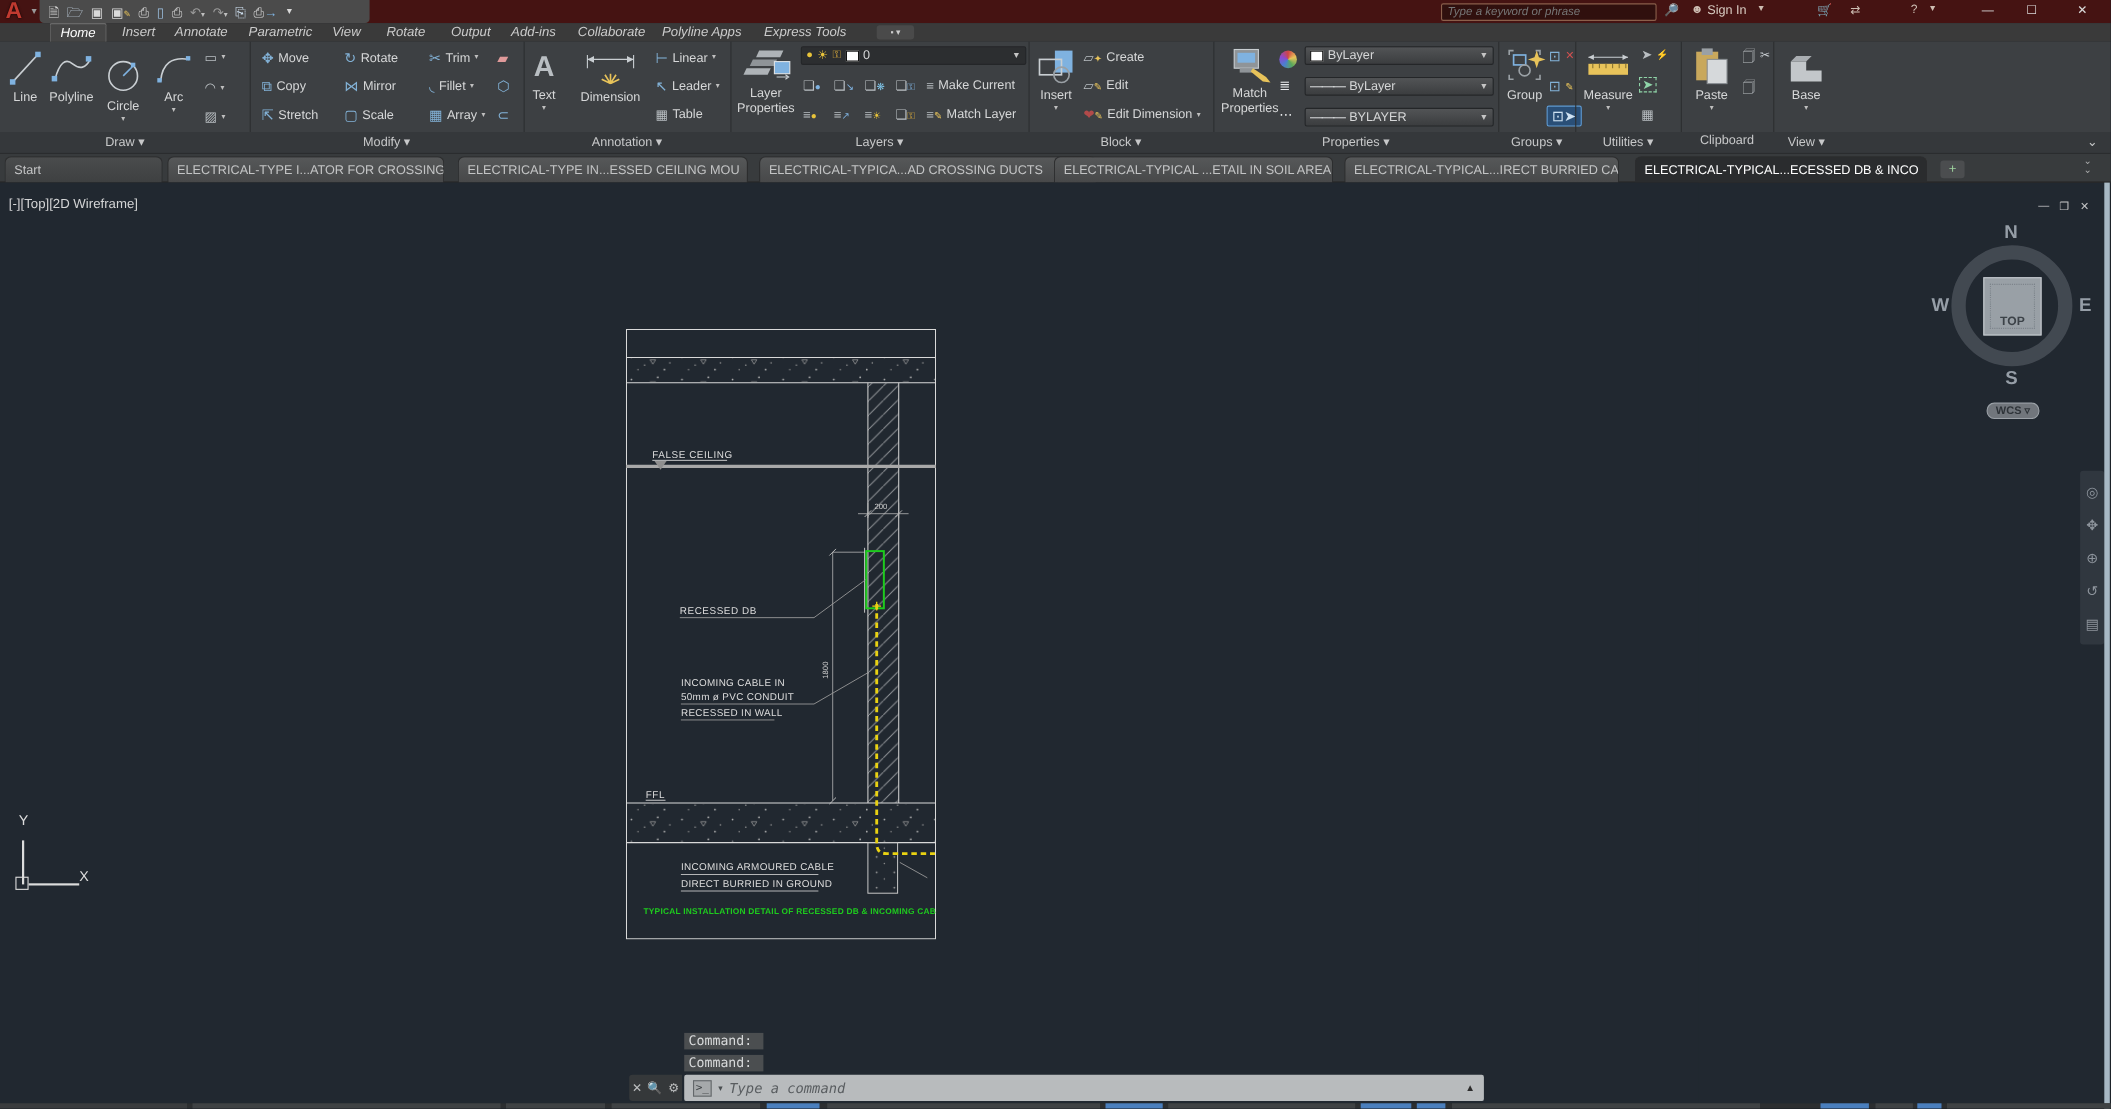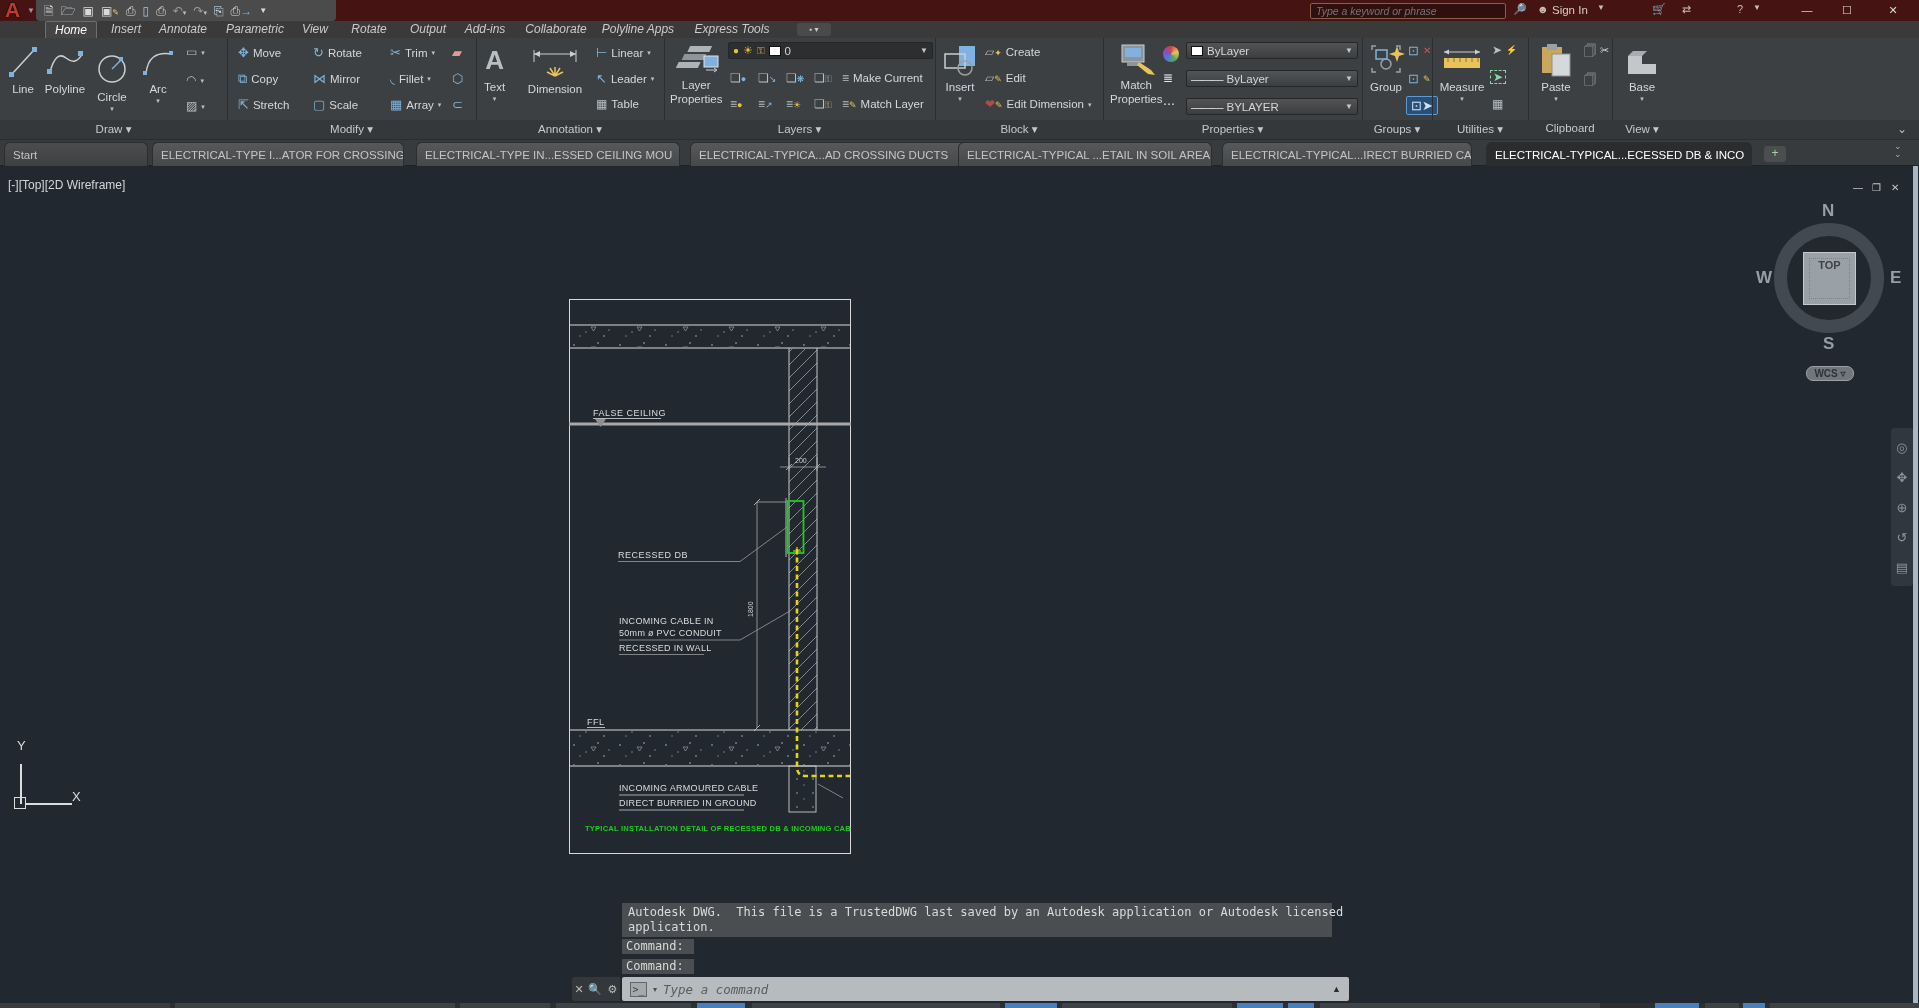--- a/index.html
+++ b/index.html
@@ -60,21 +60,21 @@
   .canvas{left:0;top:166px;width:1544px;height:842px;background:#212830;}
   .vp-label{left:8px;top:12px;font-size:12px;color:#d4d5d6;}
   .vp-btn{top:16px;font-size:10px;color:#c3c4c5;}
   .scroll-strip{left:1913px;top:0px;width:5px;height:842px;background:#a7b8c4;}
 
   
   .vc-ring{left:1774px;top:57px;width:110px;height:110px;border:13px solid #454b53;border-radius:50%;opacity:.95;}
   .vc-letter{position:absolute;font-size:17px;font-weight:bold;color:#969ea7;}
   .vc-face{left:1803px;top:86px;width:53px;height:53px;background:#99a0a6;border:1px solid #c4c9ce;
            display:flex;align-items:center;justify-content:center;font-size:11px;font-weight:bold;color:#3c4248;}
-  .vc-face-inner{width:41px;height:41px;border:1px dotted #7c838a;display:flex;align-items:flex-start;justify-content:center;}
+  .vc-face-inner{width:41px;height:41px;border:1px dotted #7c838a;display:flex;align-items:flex-end;justify-content:center;}
   .wcs{left:1806px;top:200px;width:48px;height:15px;background:#71767c;border:1px solid #9aa0a6;border-radius:7px;
        font-size:10px;font-weight:bold;color:#2e3338;text-align:center;line-height:14px;}
 
   
   .navbar{left:1891px;top:262px;width:22px;height:158px;background:rgba(62,68,76,.55);border-radius:3px;
           display:flex;flex-direction:column;align-items:center;justify-content:space-around;padding:4px 0;}
   .nv{color:#8d949c;font-size:13px;line-height:1;}
 
   
   .cmd-history{left:622px;top:737px;width:710px;height:34px;background:#4b4e50;
@@ -613,22 +613,20 @@
 
       <text x="16" y="532" font-size="7.6" font-weight="bold" fill="#1ecb1e" letter-spacing="0.2">TYPICAL INSTALLATION DETAIL OF RECESSED DB &amp; INCOMING CABLE CONNECTION</text>
     </svg>
 
     <div class="abs ucs-text" style="left:17px;top:572px">Y</div>
     <div class="abs" style="left:20px;top:598px;width:1.5px;height:40px;background:#dcdcdc"></div>
     <div class="abs" style="left:14px;top:631px;width:12px;height:12px;border:1.5px solid #dcdcdc"></div>
     <div class="abs" style="left:26px;top:637px;width:46px;height:1.5px;background:#dcdcdc"></div>
     <div class="abs ucs-text" style="left:72px;top:623px">X</div>
 
-    <div class="abs cmd-history"><span>Autodesk DWG.  This file is a TrustedDWG last saved by an Autodesk application or Autodesk licensed</span>
-<span>application.</span></div>
     <div class="cmd-chip" style="top:773px">Command:</div>
     <div class="cmd-chip" style="top:793px">Command:</div>
 
     <div class="abs cmd-tools">
       <span style="font-size:11px">✕</span>
       <span style="font-size:11px">🔍</span>
       <span style="font-size:11px">⚙</span>
     </div>
     <div class="abs cmd-bar">
       <span class="cmd-prompt-box">&gt;_</span>

